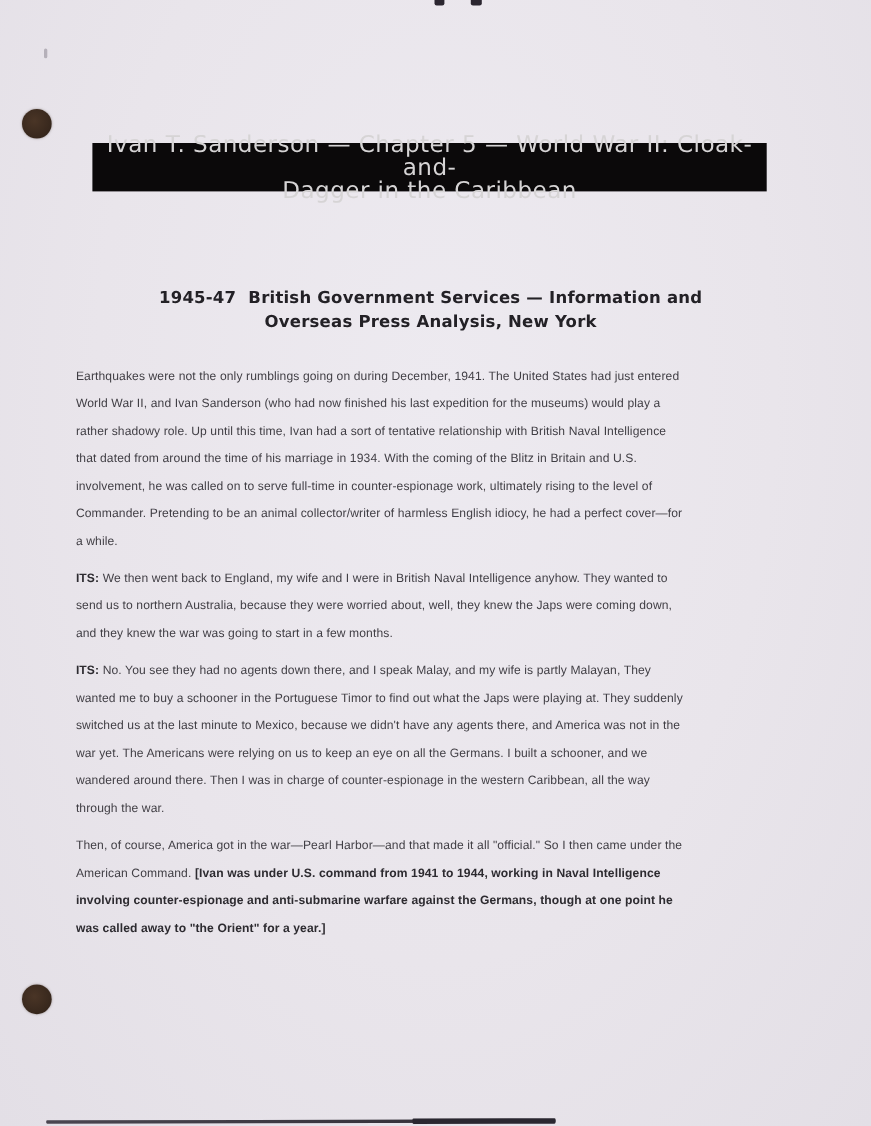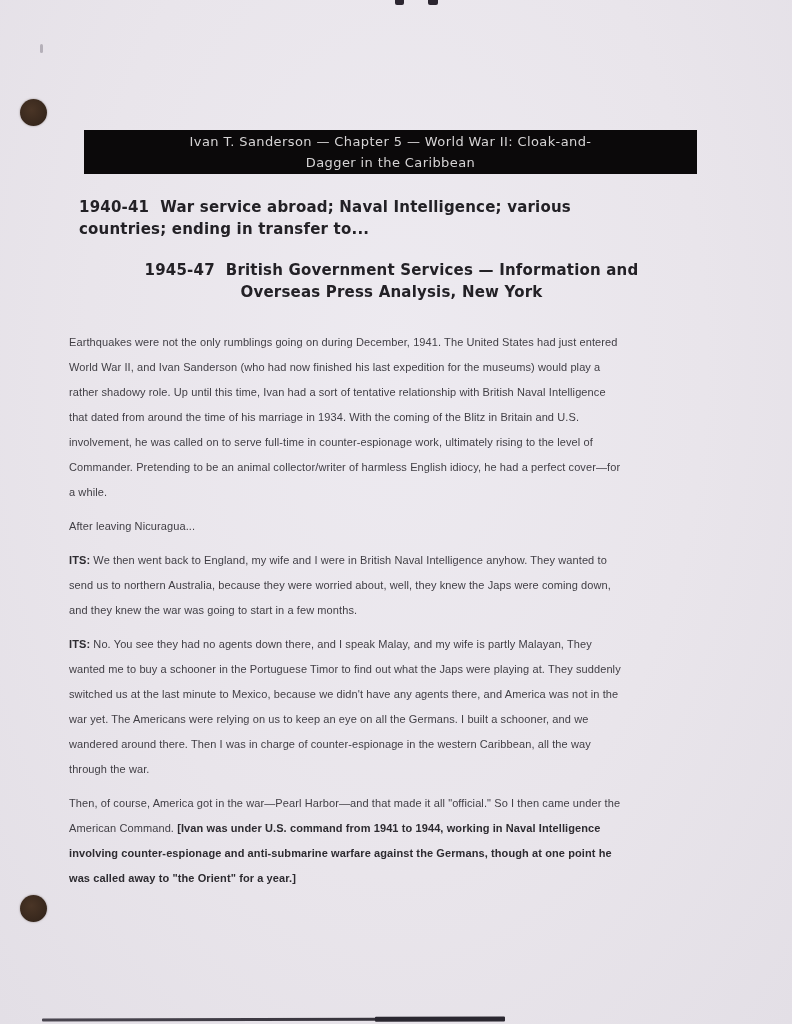--- a/index.html
+++ b/index.html
@@ -25,21 +25,21 @@
   .hole-bottom{top:895px;}
   .bottom-line{position:absolute;left:42px;top:1018px;width:463px;height:3px;
     background:linear-gradient(to right,#4a4650,#2e2b33);border-radius:1px;transform:rotate(-0.12deg);}
   .bottom-line::after{content:"";position:absolute;right:0;top:-1px;width:130px;height:5px;
     background:#2a2730;border-radius:1px;}
   
   .header-bar{
     position:absolute;left:84px;top:130px;width:613px;height:44px;
     background:#0b090a;color:#d6d4d5;
     display:flex;align-items:center;justify-content:center;text-align:center;
-    font-family:"DejaVu Sans",sans-serif;font-size:13px;line-height:21px;letter-spacing:.4px;
+    font-family:"DejaVu Sans",sans-serif;font-size:21px;line-height:21px;letter-spacing:.4px;
   }
   .header-bar span{white-space:pre-wrap;}
   
   .heading{
     position:absolute;left:79px;width:625px;
     font-family:"DejaVu Sans",sans-serif;font-weight:700;
     font-size:15px;line-height:22px;color:#232126;letter-spacing:.2px;
   }
   .heading .years{margin-right:11px;}
   .heading .htext{white-space:pre-wrap;}
@@ -65,39 +65,34 @@
   <div class="faint-mark"></div>
 
   <div class="hole hole-top"></div>
   <div class="hole hole-bottom"></div>
 
   <div class="header-bar">
     <span>Ivan T. Sanderson — Chapter 5 — World War II: Cloak-and-
 Dagger in the Caribbean</span>
   </div>
 
-  <div class="heading h1">
-    <span class="years">1940-41</span><span class="htext">War service abroad; Naval Intelligence; various
-countries; ending in transfer to...</span>
-  </div>
 
   <div class="heading h2">
     <span class="years">1945-47</span><span class="htext">British Government Services — Information and
 Overseas Press Analysis, New York</span>
   </div>
 
   <div class="body">
     <p class="para"><span class="prefix"></span><span class="ptext">Earthquakes were not the only rumblings going on during December, 1941. The United States had just entered
 World War II, and Ivan Sanderson (who had now finished his last expedition for the museums) would play a
 rather shadowy role. Up until this time, Ivan had a sort of tentative relationship with British Naval Intelligence
 that dated from around the time of his marriage in 1934. With the coming of the Blitz in Britain and U.S.
 involvement, he was called on to serve full-time in counter-espionage work, ultimately rising to the level of
 Commander. Pretending to be an animal collector/writer of harmless English idiocy, he had a perfect cover—for
 a while.</span><span class="pnote"></span></p>
-    <p class="para"><span class="prefix"></span><span class="ptext">After leaving Nicuragua...</span><span class="pnote"></span></p>
     <p class="para"><span class="prefix">ITS: </span><span class="ptext">We then went back to England, my wife and I were in British Naval Intelligence anyhow. They wanted to
 send us to northern Australia, because they were worried about, well, they knew the Japs were coming down,
 and they knew the war was going to start in a few months.</span><span class="pnote"></span></p>
     <p class="para"><span class="prefix">ITS: </span><span class="ptext">No. You see they had no agents down there, and I speak Malay, and my wife is partly Malayan, They
 wanted me to buy a schooner in the Portuguese Timor to find out what the Japs were playing at. They suddenly
 switched us at the last minute to Mexico, because we didn't have any agents there, and America was not in the
 war yet. The Americans were relying on us to keep an eye on all the Germans. I built a schooner, and we
 wandered around there. Then I was in charge of counter-espionage in the western Caribbean, all the way
 through the war.</span><span class="pnote"></span></p>
     <p class="para"><span class="prefix"></span><span class="ptext">Then, of course, America got in the war—Pearl Harbor—and that made it all "official." So I then came under the

